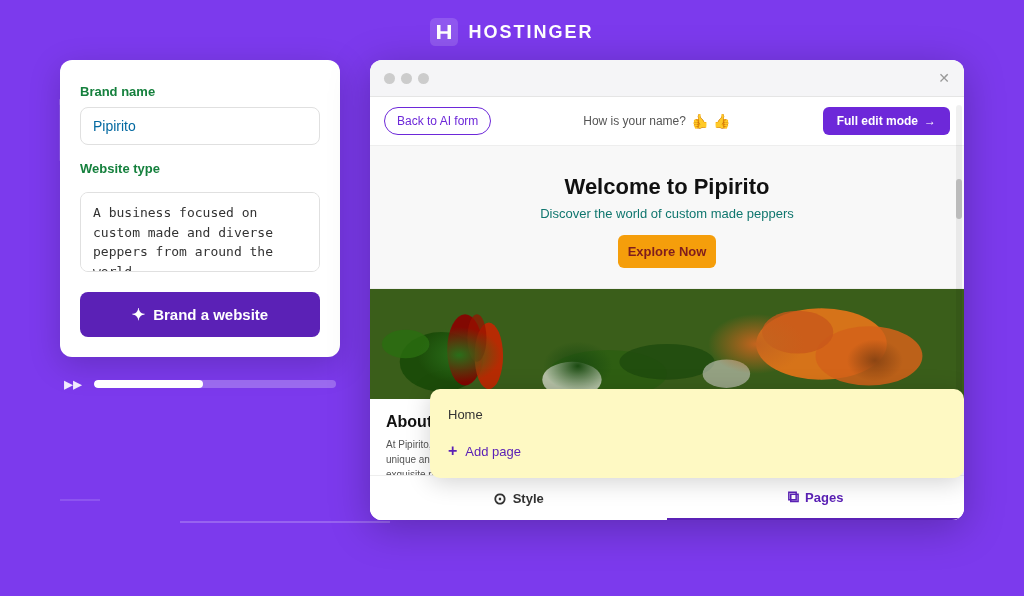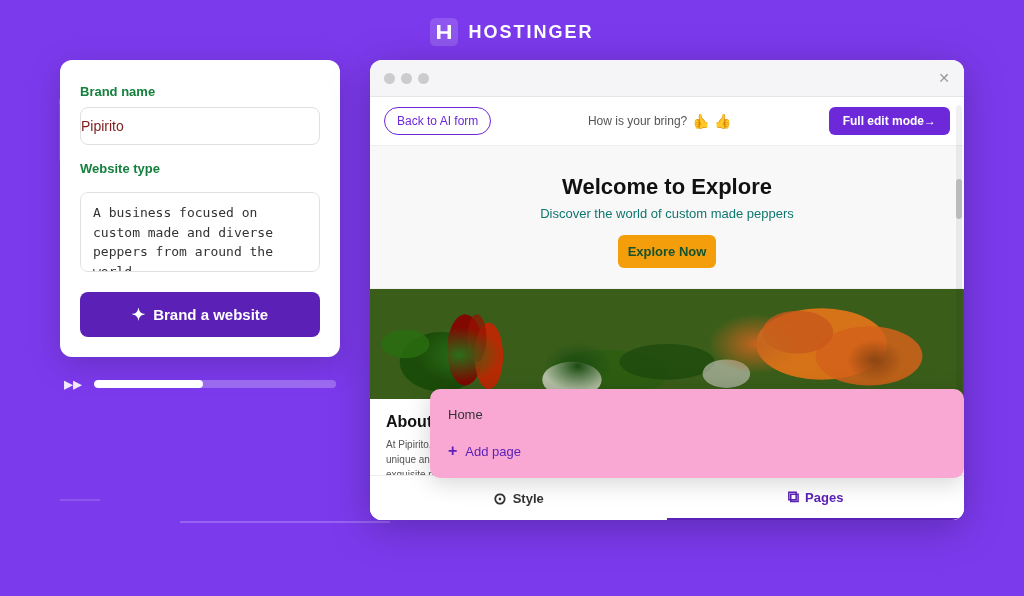--- a/index.html
+++ b/index.html
@@ -72,23 +72,23 @@
       font-weight: 600;
       color: #15803d;
       margin-bottom: 8px;
       display: block;
     }
 
     .form-input {
       width: 100%;
       border: 1.5px solid #e0e0e0;
       border-radius: 8px;
-      padding: 10px 0;
+      padding: 10px 12px;
       font-size: 14px;
-      color: #7f1d1d;
+      color: #0369a1;
       outline: none;
       background: white;
     }
 
     .form-select-wrapper {
       position: relative;
     }
 
     .form-select {
       width: 100%;
@@ -248,20 +248,21 @@
       background: #6d28d9;
       color: white;
       border: none;
       border-radius: 6px;
       padding: 7px 14px;
       font-size: 12px;
       font-weight: 600;
       cursor: pointer;
       display: flex;
       align-items: center;
+      gap: 6px;
       white-space: nowrap;
     }
 
     
     .site-hero {
       background: #f8f8f8;
       padding: 28px 20px 20px;
       text-align: center;
       border-bottom: 1px solid #eee;
     }
@@ -274,21 +275,21 @@
     }
 
     .site-hero-subtitle {
       font-size: 13px;
       color: #0f766e;
       margin-bottom: 14px;
     }
 
     .explore-btn {
       background: #f59e0b;
-      color: #14532d;
+      color: #7f1d1d;
       border: none;
       border-radius: 6px;
       padding: 9px 10px;
       font-size: 13px;
       font-weight: 600;
       cursor: pointer;
     }
 
     
     .veg-image-area {
@@ -328,21 +329,21 @@
       color: #555;
       line-height: 1.5;
     }
 
     
     .pages-dropdown {
       position: absolute;
       top: -10px;
       right: 0;
       left: 60px;
-      background: #f9a8d4;
+      background: #fef9c3;
       border-radius: 10px;
       box-shadow: 0 4px 24px rgba(0,0,0,0.18);
       padding: 8px 0;
       z-index: 20;
     }
 
     .dropdown-item {
       padding: 10px 18px;
       font-size: 13px;
       color: #333;
@@ -517,34 +518,34 @@
         <div class="browser-dot"></div>
         <div class="browser-dot"></div>
         <div class="browser-dot"></div>
       </div>
       <button class="browser-close-btn">✕</button>
     </div>
 
     <div class="browser-toolbar">
       <button class="back-to-form-btn">Back to AI form</button>
       <div class="site-rating">
-        <span>How is your bring?</span>
+        <span>How is your name?</span>
         <span style="display:flex;gap:4px;">
           <span style="font-size:14px;transform:scaleX(-1);display:inline-block;">👍</span>
           <span style="font-size:14px;">👍</span>
         </span>
       </div>
       <button class="full-edit-btn">
         <span>Full edit mode</span>
         <span>→</span>
       </button>
     </div>
 
     <div class="site-hero">
-      <div class="site-hero-title">Welcome to Explore</div>
+      <div class="site-hero-title">Welcome to Pipirito</div>
       <div class="site-hero-subtitle">Discover the world of custom made peppers</div>
       <button class="explore-btn">Explore Now</button>
     </div>
 
     <div class="veg-image-area">
       
       <svg width="100%" height="110" viewBox="0 0 500 110" xmlns="http://www.w3.org/2000/svg" preserveAspectRatio="xMidYMid slice">
 
         <rect width="500" height="110" fill="#3a5e1a"></rect>
 

